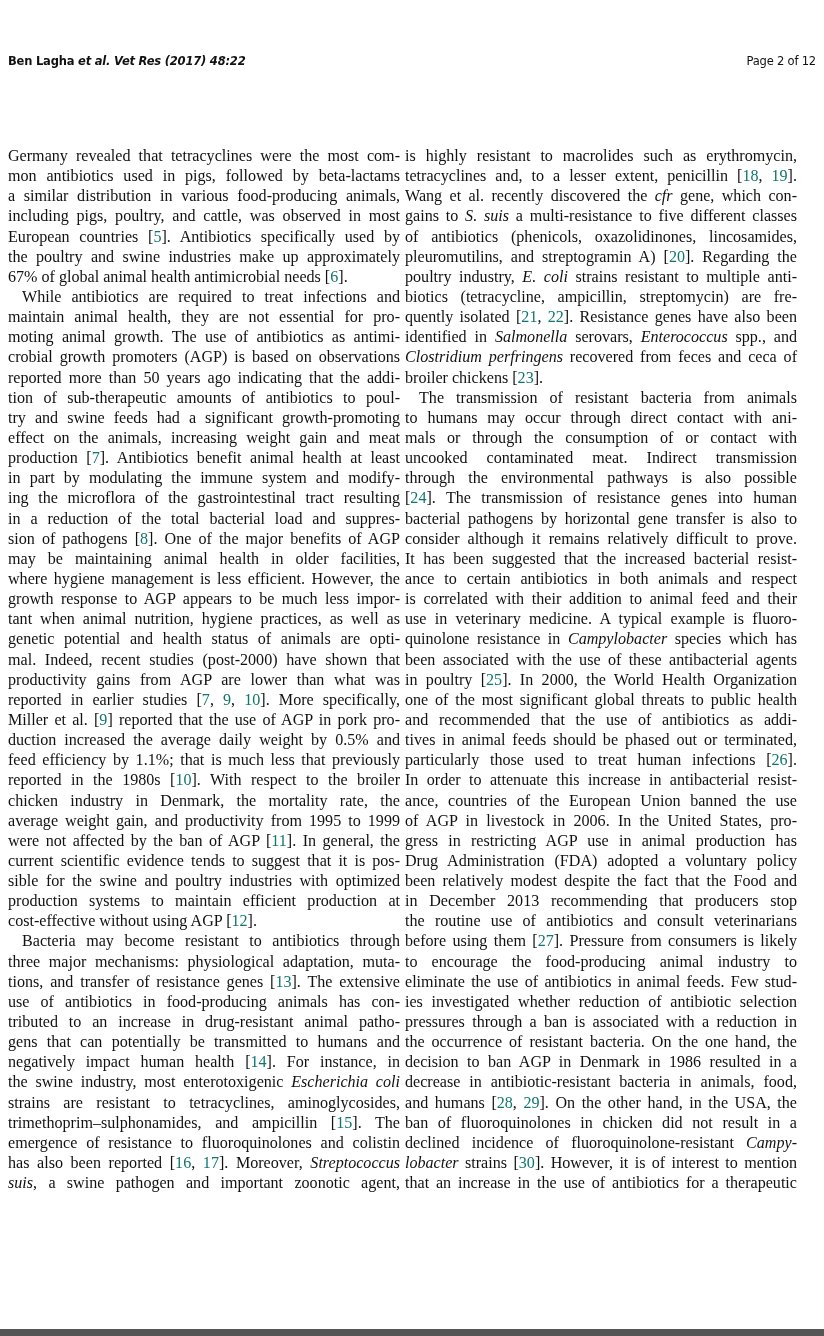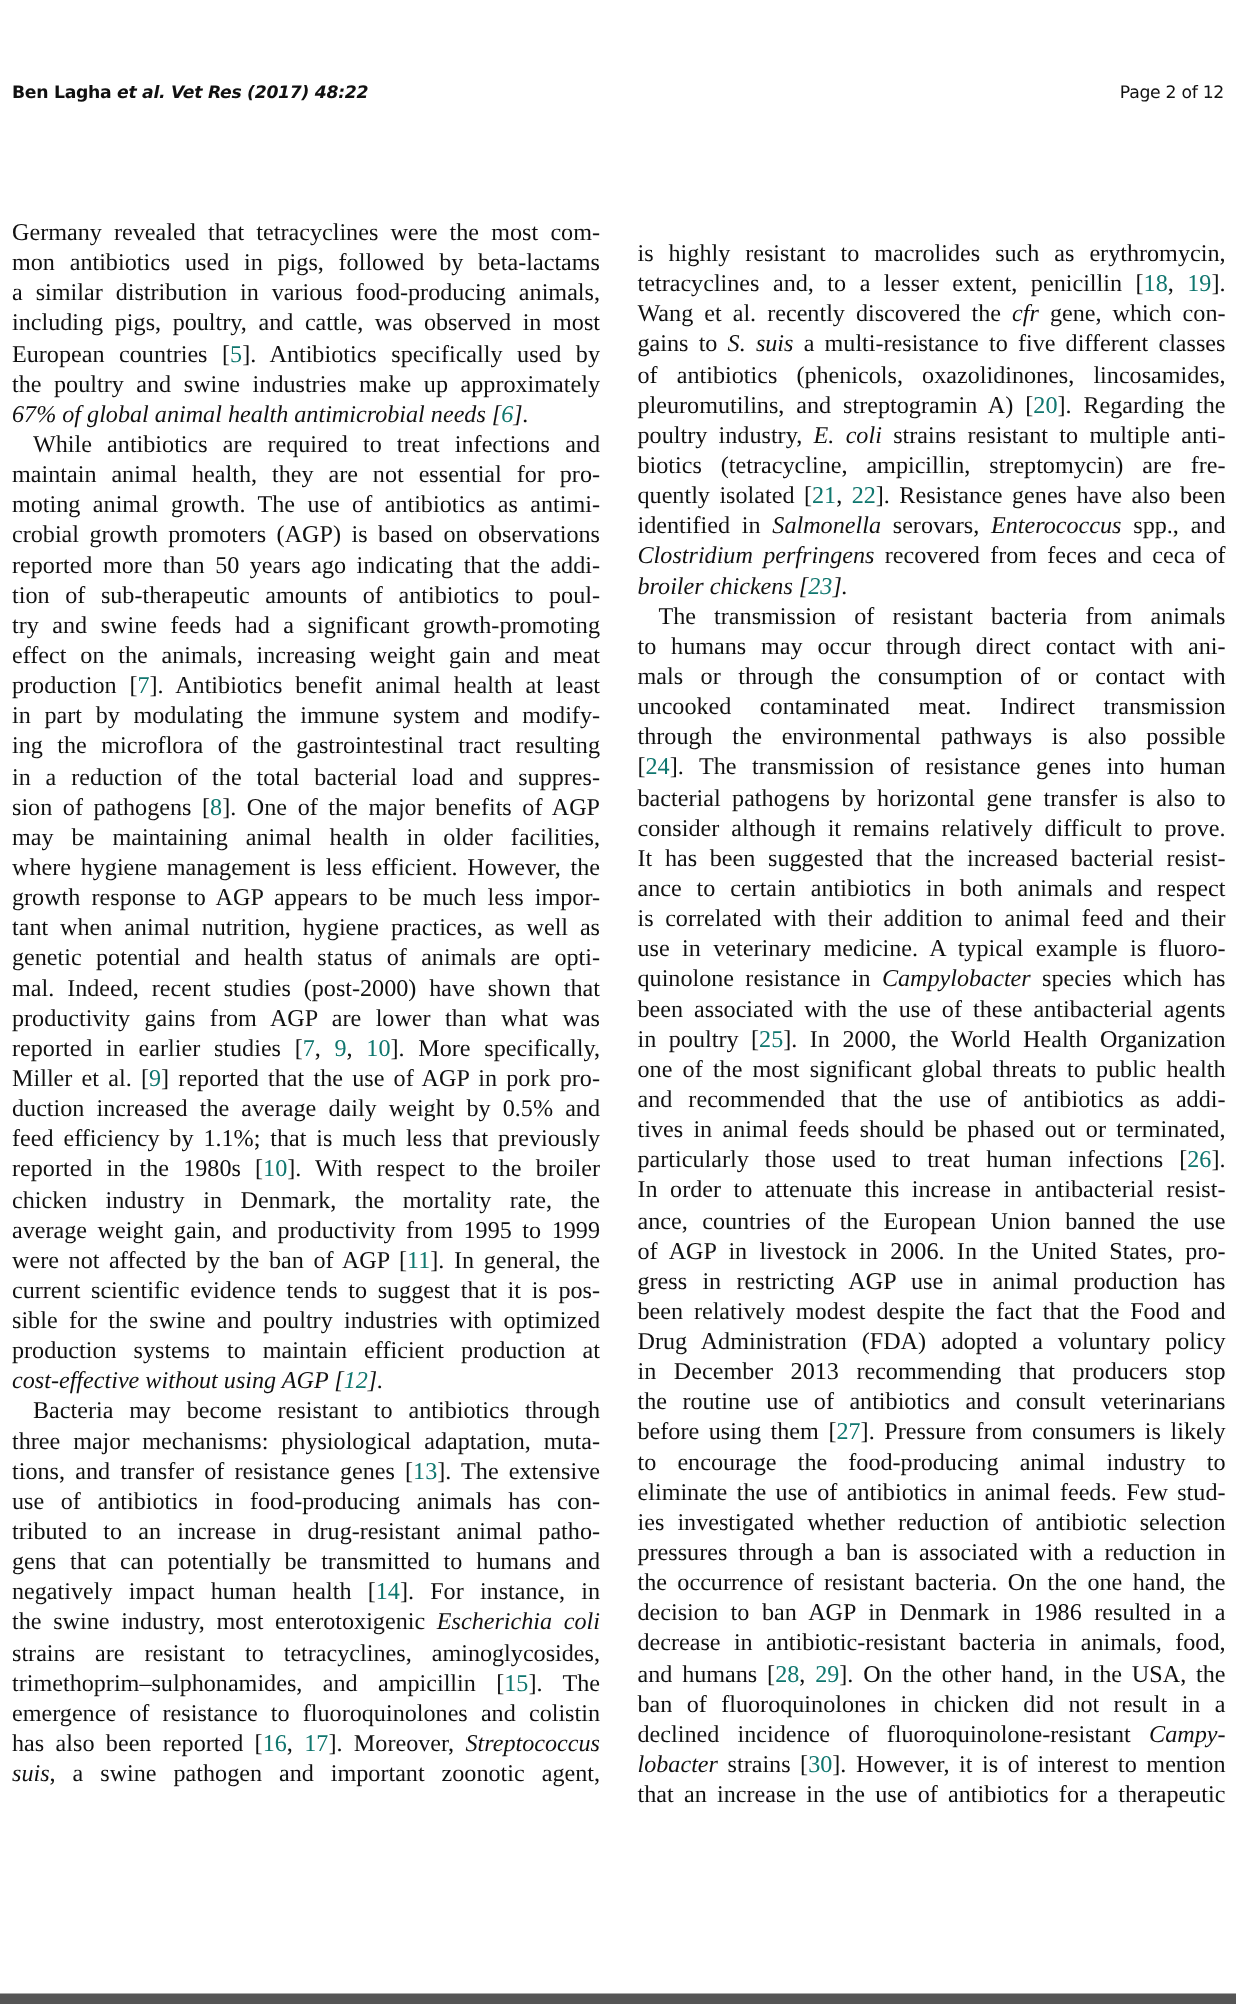--- a/index.html
+++ b/index.html
@@ -3,23 +3,23 @@
 <meta charset="utf-8">
 <style>
   html, body { margin: 0; padding: 0; background: #ffffff; }
   body { width: 824px; height: 1336px; position: relative; overflow: hidden; }
   .header { position: absolute; top: 54px; font-family: "DejaVu Sans", sans-serif; font-size: 11.5px; color: #111; letter-spacing: -0.2px; }
   .header.left { left: 8px; font-weight: bold; }
   .header.right { right: 8px; }
   .header i { font-style: italic; }
   .col { position: absolute; top: 146px; width: 392px; font-family: "Liberation Serif", "DejaVu Serif", serif; font-size: 16.1px; color: #111; }
   .col.left { left: 8px; }
-  .col.right { left: 425px; margin-top: 14px; }
+  .col.right { left: 405px; }
   .line { height: 20.15px; line-height: 20.15px; white-space: nowrap; text-align: justify; text-align-last: justify; overflow: visible; }
-  .line.last { text-align-last: left; font-style: italic; }
+  .line.last { text-align-last: left; }
   .line.indent { padding-left: 14px; }
   .ref { color: #0f766e; }
   .it { font-style: italic; }
   .footer-bar { position: absolute; left: 0; bottom: 0; width: 824px; height: 7px; background: #555555; }
 </style>
 </head>
 <body>
 
 <div class="header left">
   <span>Ben Lagha</span>
@@ -111,22 +111,22 @@
     <div class="line"><span>been associated with the use of these antibacterial agents</span></div>
     <div class="line"><span>in poultry [</span><span class="ref">25</span><span>]. In 2000, the World Health Organization</span></div>
     <div class="line"><span>one of the most significant global threats to public health</span></div>
     <div class="line"><span>and recommended that the use of antibiotics as addi-</span></div>
     <div class="line"><span>tives in animal feeds should be phased out or terminated,</span></div>
     <div class="line"><span>particularly those used to treat human infections [</span><span class="ref">26</span><span>].</span></div>
     <div class="line"><span>In order to attenuate this increase in antibacterial resist-</span></div>
     <div class="line"><span>ance, countries of the European Union banned the use</span></div>
     <div class="line"><span>of AGP in livestock in 2006. In the United States, pro-</span></div>
     <div class="line"><span>gress in restricting AGP use in animal production has</span></div>
+    <div class="line"><span>Drug Administration (FDA) adopted a voluntary policy</span></div>
     <div class="line"><span>been relatively modest despite the fact that the Food and</span></div>
-    <div class="line"><span>Drug Administration (FDA) adopted a voluntary policy</span></div>
     <div class="line"><span>in December 2013 recommending that producers stop</span></div>
     <div class="line"><span>the routine use of antibiotics and consult veterinarians</span></div>
     <div class="line"><span>before using them [</span><span class="ref">27</span><span>]. Pressure from consumers is likely</span></div>
     <div class="line"><span>to encourage the food-producing animal industry to</span></div>
     <div class="line"><span>eliminate the use of antibiotics in animal feeds. Few stud-</span></div>
     <div class="line"><span>ies investigated whether reduction of antibiotic selection</span></div>
     <div class="line"><span>pressures through a ban is associated with a reduction in</span></div>
     <div class="line"><span>the occurrence of resistant bacteria. On the one hand, the</span></div>
     <div class="line"><span>decision to ban AGP in Denmark in 1986 resulted in a</span></div>
     <div class="line"><span>decrease in antibiotic-resistant bacteria in animals, food,</span></div>

